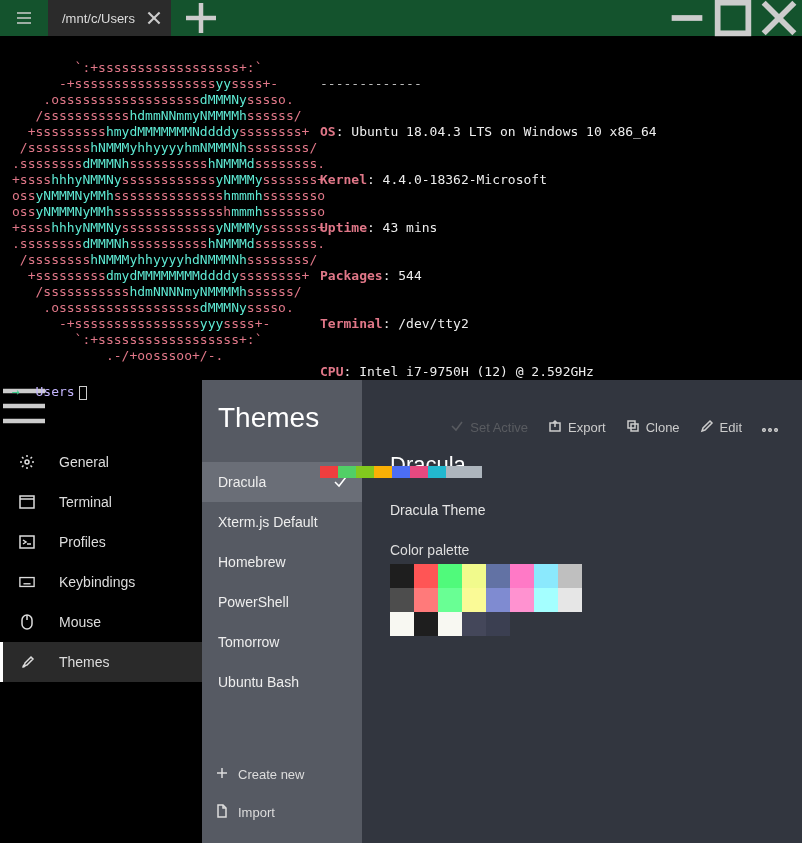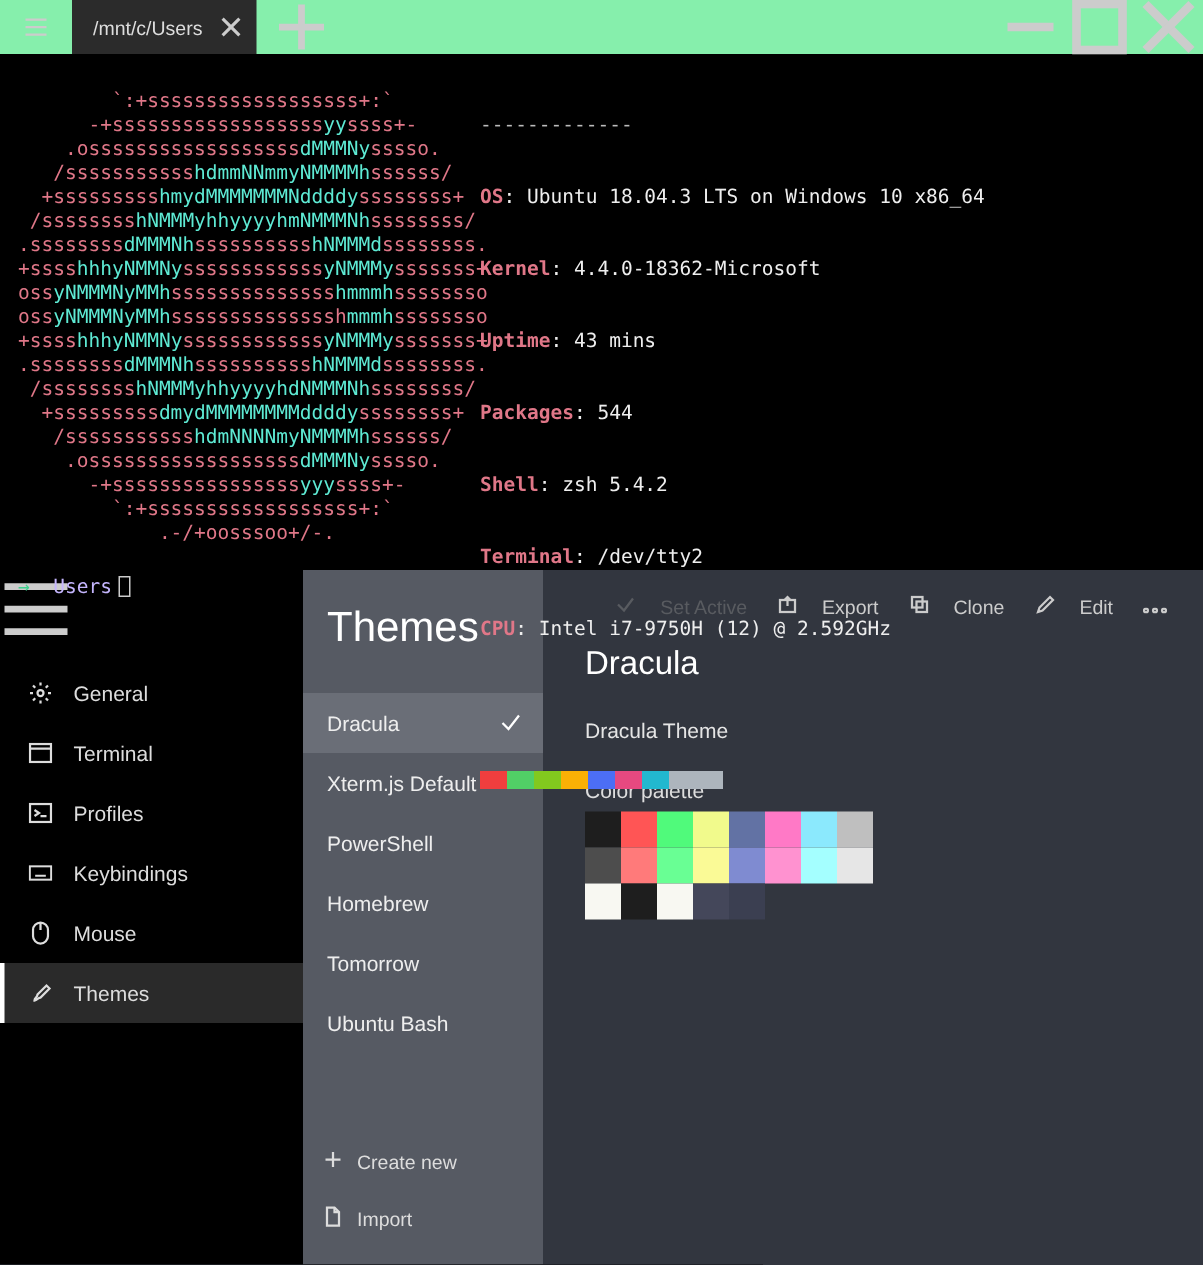--- a/index.html
+++ b/index.html
@@ -14,21 +14,21 @@
   }
   
   .terminal-window {
     height: 380px;
     background: #000;
     display: flex;
     flex-direction: column;
   }
   .titlebar {
     height: 36px;
-    background: #86efac;
+    background: #14532d;
     display: flex;
     align-items: center;
   }
   .hamburger {
     width: 48px;
     height: 36px;
     display: flex;
     align-items: center;
     justify-content: center;
     color: #ccc;
@@ -143,21 +143,21 @@
   .sidebar .hamburger2 {
     width: 48px; height: 36px;
     display: flex; align-items: center; justify-content: center;
     color: #ccc;
     margin-bottom: 18px;
   }
   .nav-item {
     height: 40px;
     display: flex;
     align-items: center;
-    gap: 14px;
+    gap: 24px;
     padding-left: 16px;
     font-size: 14px;
     color: #ddd;
     cursor: pointer;
     border-left: 3px solid transparent;
   }
   .nav-item.active {
     background: #2a2a2a;
     border-left: 3px solid #fff;
   }
@@ -213,22 +213,23 @@
   .toolbar {
     display: flex;
     gap: 20px;
     justify-content: flex-end;
     align-items: center;
     color: #ccc;
     font-size: 13px;
     margin-bottom: 16px;
   }
   .toolbar .tb {
-    display: flex; align-items: center; gap: 16px;
+    display: flex; align-items: center; gap: 6px;
     cursor: pointer;
+    margin-top: 23px;
   }
   .toolbar .disabled { opacity: .45; color: #888; }
   .detail h2 {
     font-size: 22px;
     font-weight: 500;
     margin-bottom: 24px;
     padding-left: 4px;
   }
   .detail .sub {
     font-size: 14px;
@@ -319,21 +320,20 @@
         `:+ssssssssssssssssss+:`
             .-/+oosssoo+/-.</div>
 <div class="prompt"><span class="arrow">→</span>  <span class="path">Users</span><span class="cursor"></span></div>
 
     <div class="sysinfo">
       <div class="dashes">-------------</div>
       <div><span class="label">OS</span><span class="val">: Ubuntu 18.04.3 LTS on Windows 10 x86_64</span></div>
       <div><span class="label">Kernel</span><span class="val">: 4.4.0-18362-Microsoft</span></div>
       <div><span class="label">Uptime</span><span class="val">: 43 mins</span></div>
       <div><span class="label">Packages</span><span class="val">: 544</span></div>
-      <div><span class="label">Shell</span><span class="val">: zsh 5.4.2</span></div>
       <div><span class="label">Terminal</span><span class="val">: /dev/tty2</span></div>
       <div><span class="label">CPU</span><span class="val">: Intel i7-9750H (12) @ 2.592GHz</span></div>
       <div style="height:16px"></div>
       <div class="color-bar" id="neofetch-colors"><span style="background: rgb(240, 62, 62);"></span><span style="background: rgb(81, 207, 102);"></span><span style="background: rgb(130, 201, 30);"></span><span style="background: rgb(250, 176, 5);"></span><span style="background: rgb(76, 110, 245);"></span><span style="background: rgb(230, 73, 128);"></span><span style="background: rgb(34, 184, 207);"></span><span style="background: rgb(173, 181, 189);"></span><span style="background: rgb(173, 181, 189);"></span></div>
     </div>
   </div>
 </div>
 
 <div class="settings-window">
 
@@ -415,24 +415,24 @@
           <div class="theme-item selected">
             <span>Dracula</span>
             <span class="check"><svg width="16" height="16" viewBox="0 0 16 16">
                 <polyline points="3,9 7,13 14,4"></polyline>
               </svg></span>
           </div>
           <div class="theme-item">
             <span>Xterm.js Default</span>
           </div>
           <div class="theme-item">
+            <span>Homebrew</span>
+          </div>
+          <div class="theme-item">
             <span>PowerShell</span>
-          </div>
-          <div class="theme-item">
-            <span>Homebrew</span>
           </div>
           <div class="theme-item">
             <span>Tomorrow</span>
           </div>
           <div class="theme-item">
             <span>Ubuntu Bash</span>
           </div>
         </div>
       <div class="themes-actions">
         <div class="list-action">

